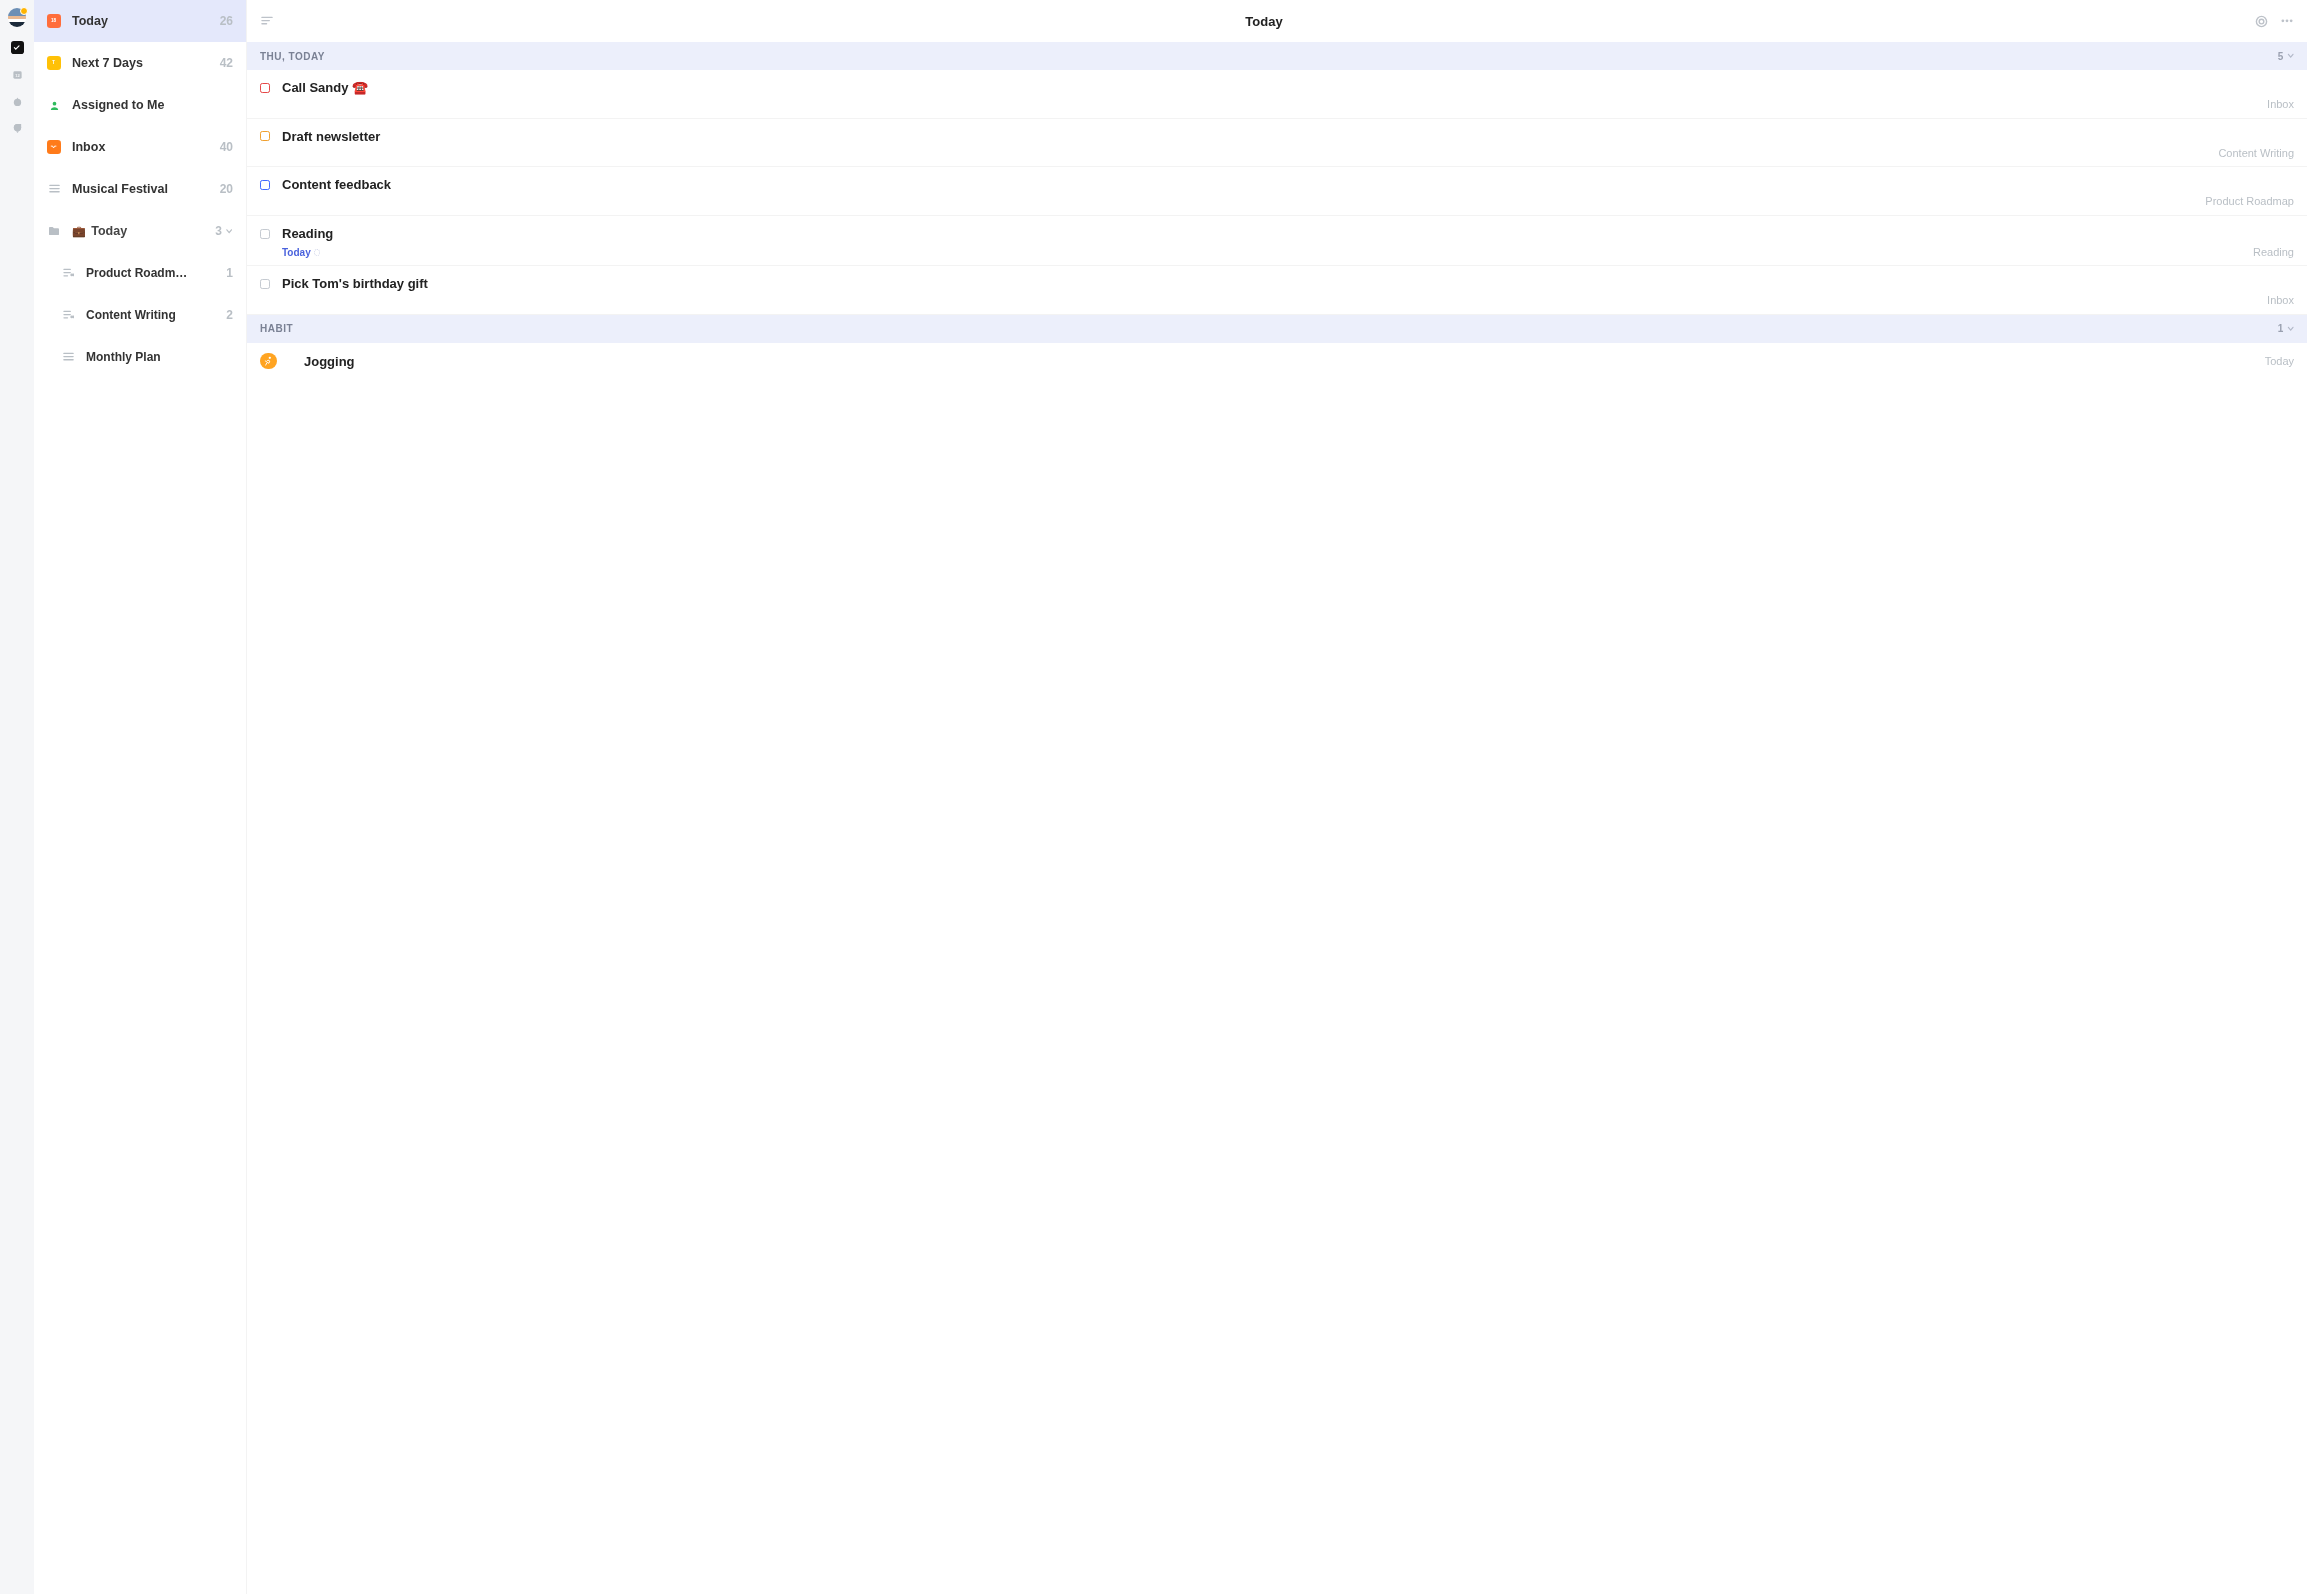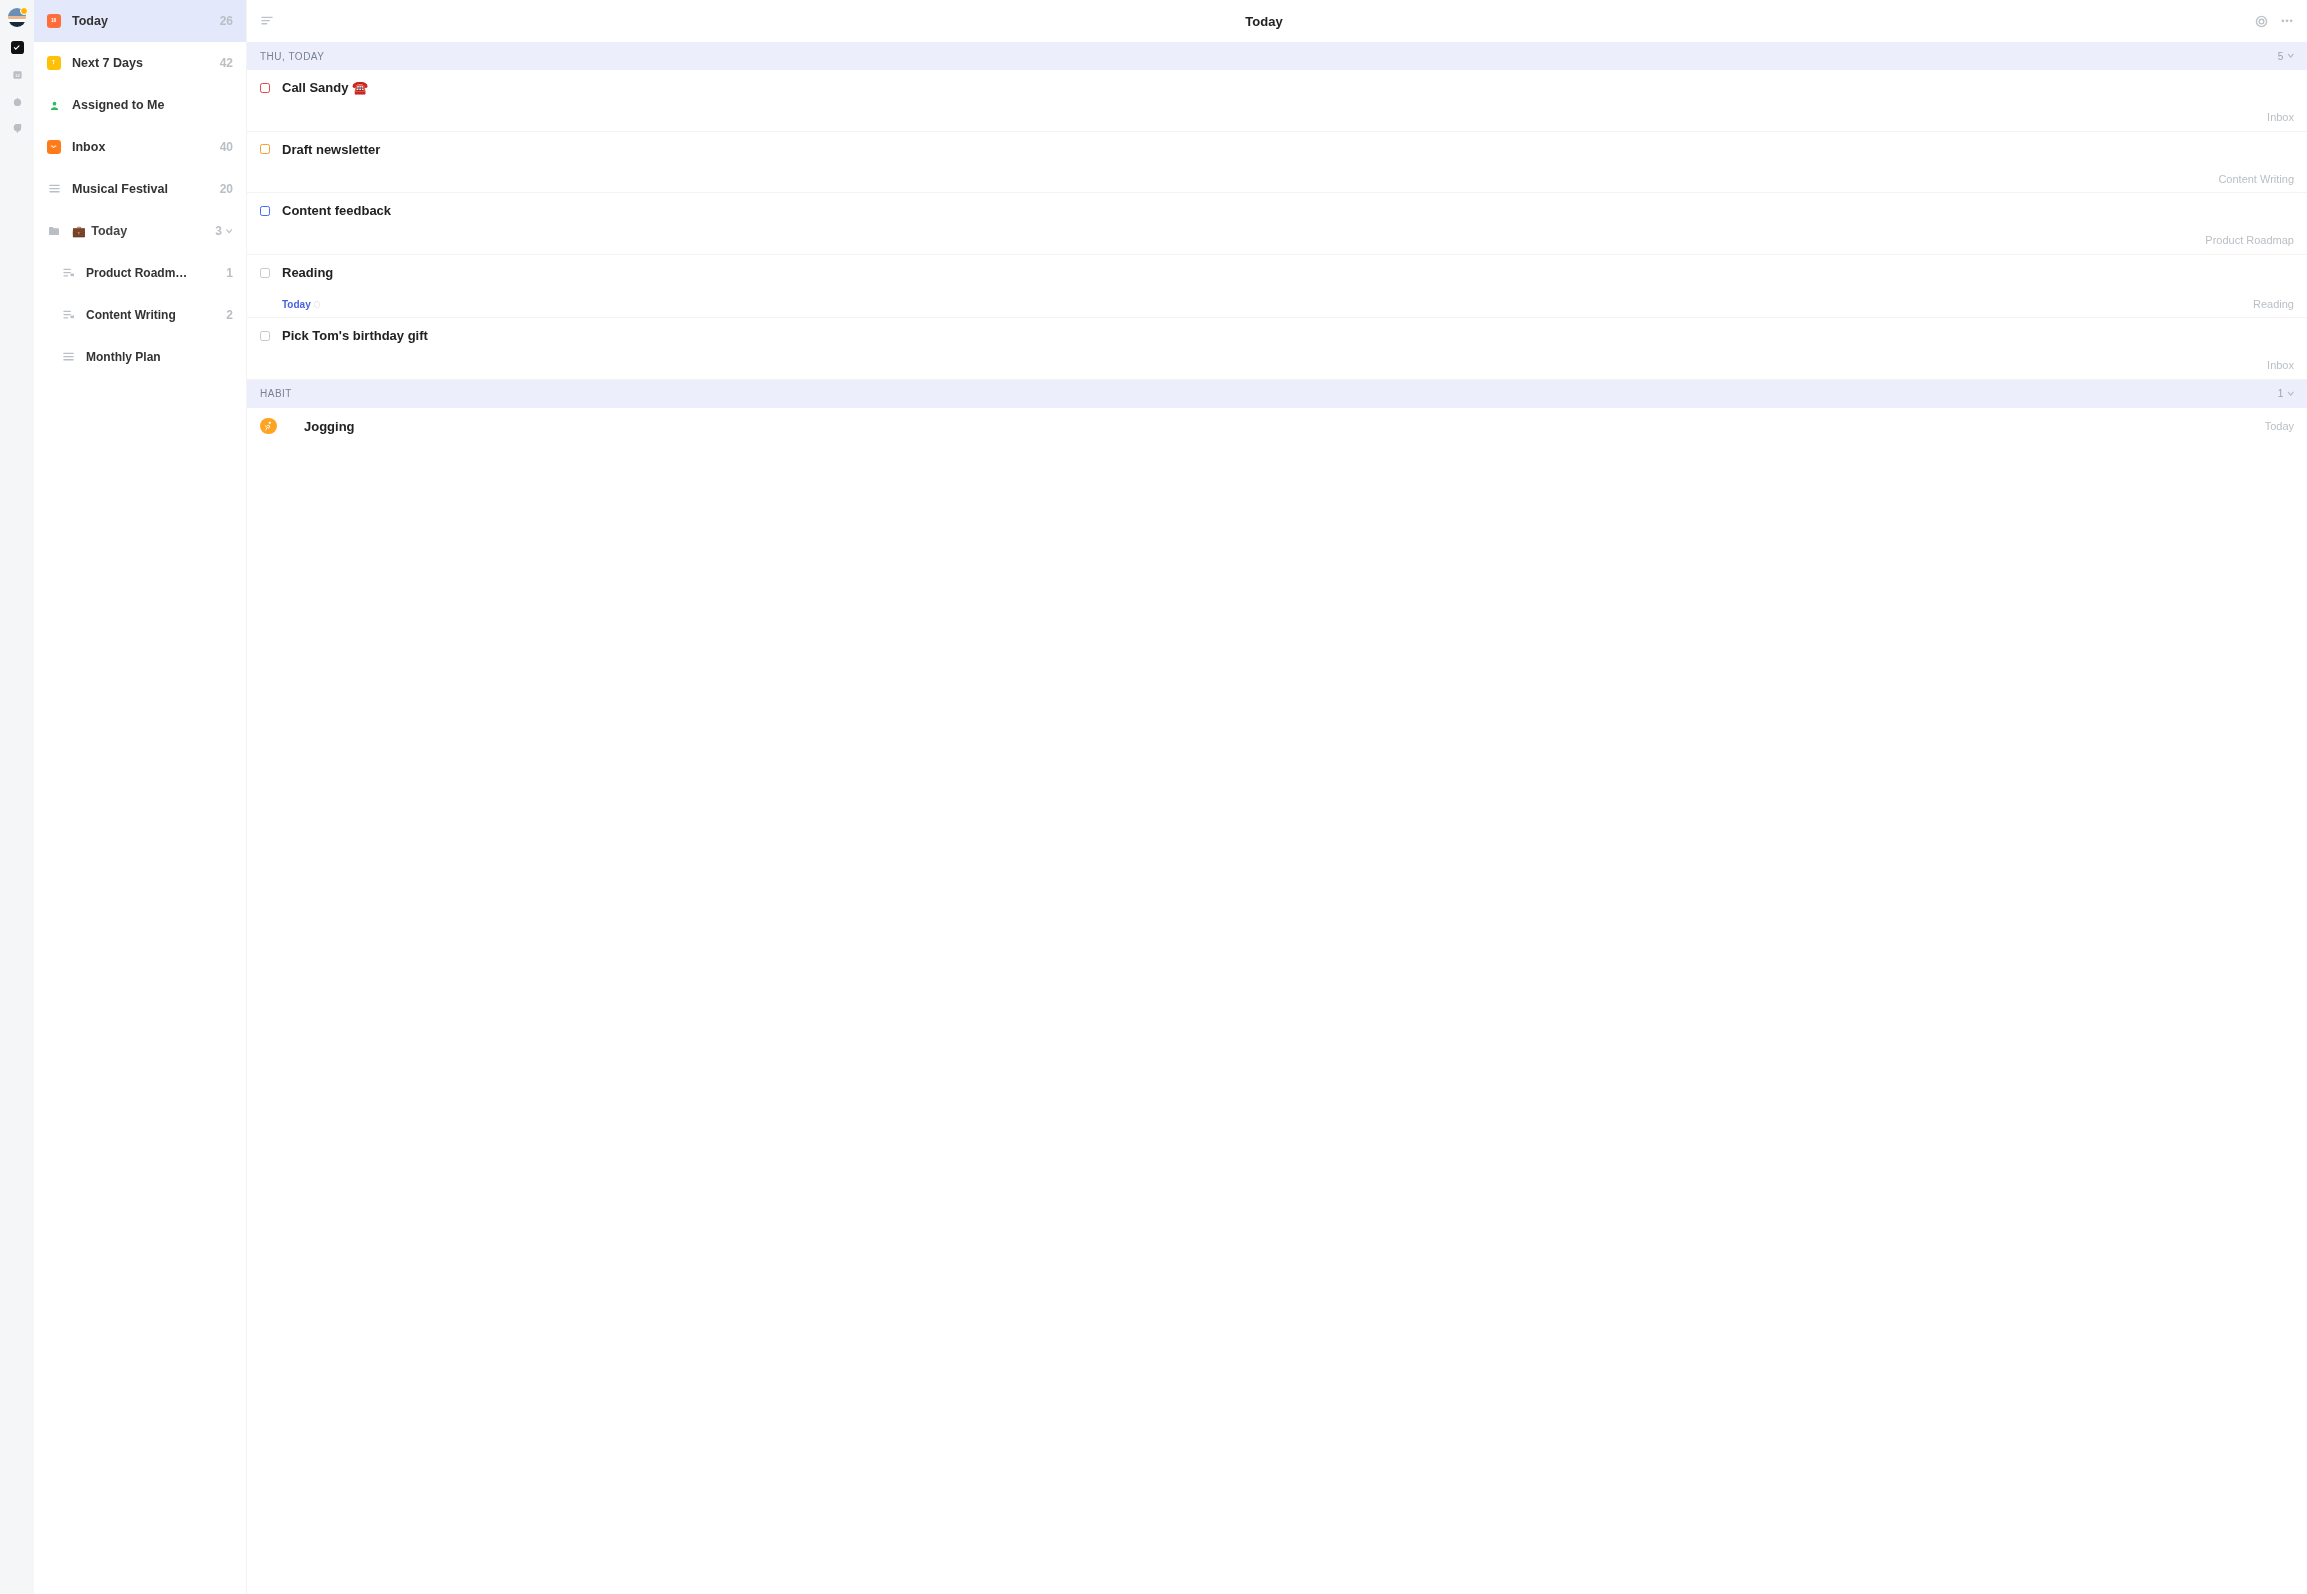--- a/index.html
+++ b/index.html
@@ -113,21 +113,21 @@
 .hdr-btn { width: 14px; height: 14px; color: #bdc2c9; cursor: pointer; display:flex; align-items:center; justify-content:center;}
 .hdr-right { display:flex; gap:12px; align-items:center;}
 
 .section-hdr {
   background: #eceffb;
   height: 28px;
   display: flex; align-items: center;
   padding: 0 13px;
   color: #7a8194;
   font-size: 10px;
-  font-weight: 400;
+  font-weight: 700;
   letter-spacing: 0.5px;
 }
 .section-hdr .spacer { flex: 1; }
 .section-hdr .sec-count { font-size: 10px; margin-right: 2.8px; color:#9aa0b0;}
 .section-hdr .sec-chev { color:#b3b9c9;}
 
 .task {
   border-bottom: 0.5px solid #f3f3f3;
   padding: 10px 13px 7.4px 13px;
   display: flex;
@@ -155,21 +155,21 @@
   color:#fff;
   flex-shrink:0;
 }
 .task-body { flex: 1; display: flex; flex-direction: column; }
 .task-title-line { display:flex; align-items:center; }
 .task-title { font-size: 13px; font-weight: 600; color: #222; }
 .task-sub { font-size: 10px; color:#4a62dd; font-weight:600; margin-top:0.9px; display:flex; align-items:center; gap:2.8px;}
 .task-sub .spin { width:6.5px;height:6.5px;border-radius:50%;border:0.9px dotted #cfd4e8;}
 .task-meta-row { display:flex; justify-content:flex-end; margin-top:-1.8px;}
 .task-list-tag { font-size: 11px; color: #b9bfc5; font-weight: 500; }
-.task.with-tag .task-body{gap:18px;}
+.task.with-tag .task-body{gap:5px;}
 
 
 svg { display:block; }
 </style>
 </head>
 <body>
 
 <div class="rail">
   <div class="avatar">
     <div class="avatar-badge"></div>

